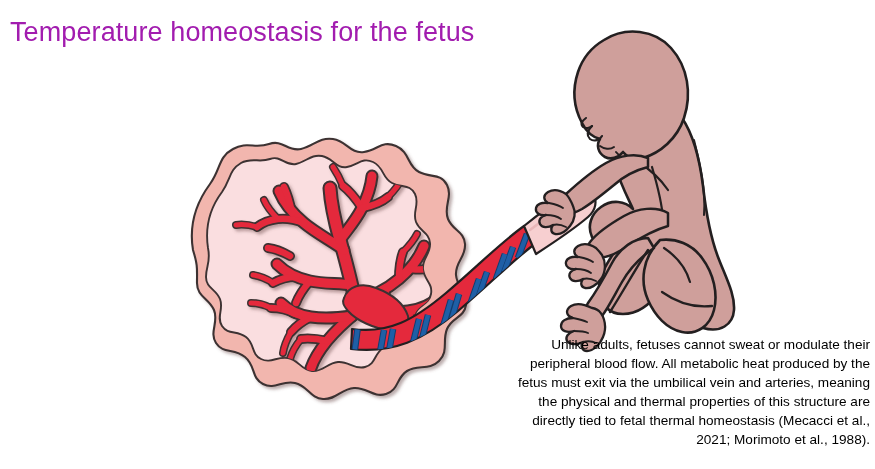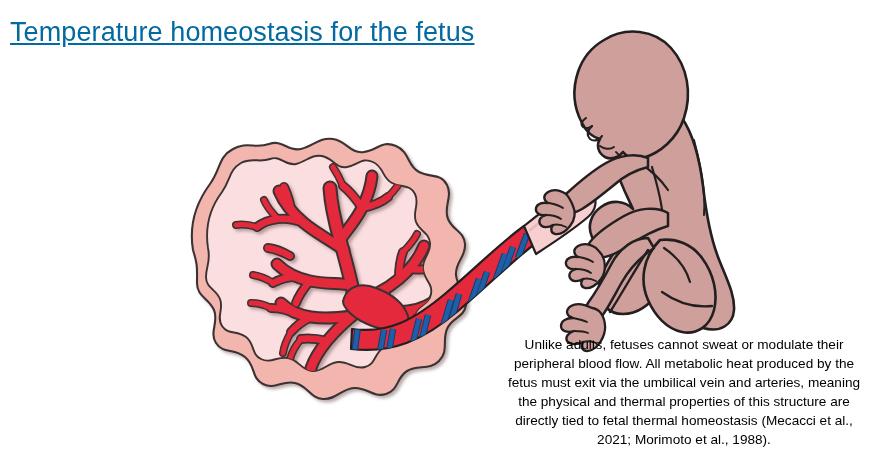--- a/index.html
+++ b/index.html
@@ -21,34 +21,33 @@
     width: 875px;
     height: 469px;
     background: #ffffff;
   }
   #slide-title {
     position: absolute;
     left: 10px;
     top: 16px;
     font-size: 27px;
     line-height: 32px;
-    color: #0369a1;
+    color: #a21caf;
     white-space: nowrap;
     letter-spacing: 0.1px;
-    text-decoration: underline;
   }
   #caption {
     position: absolute;
     left: 498px;
     top: 335px;
     width: 372px;
     font-size: 13.6px;
     line-height: 19.1px;
     color: #000000;
-    text-align: center;
+    text-align: right;
   }
   #figure {
     position: absolute;
     left: 0;
     top: 0;
     width: 875px;
     height: 469px;
   }
   svg { display: block; }
 </style>

